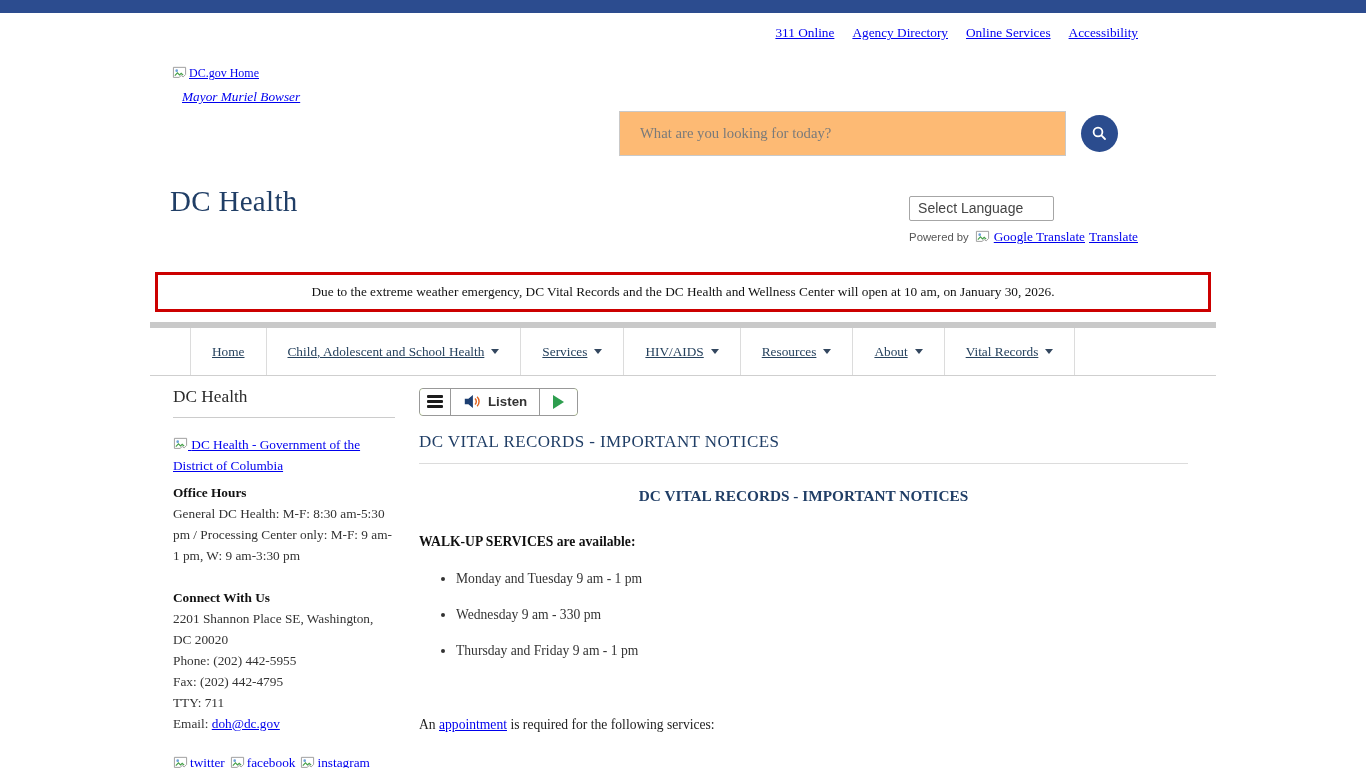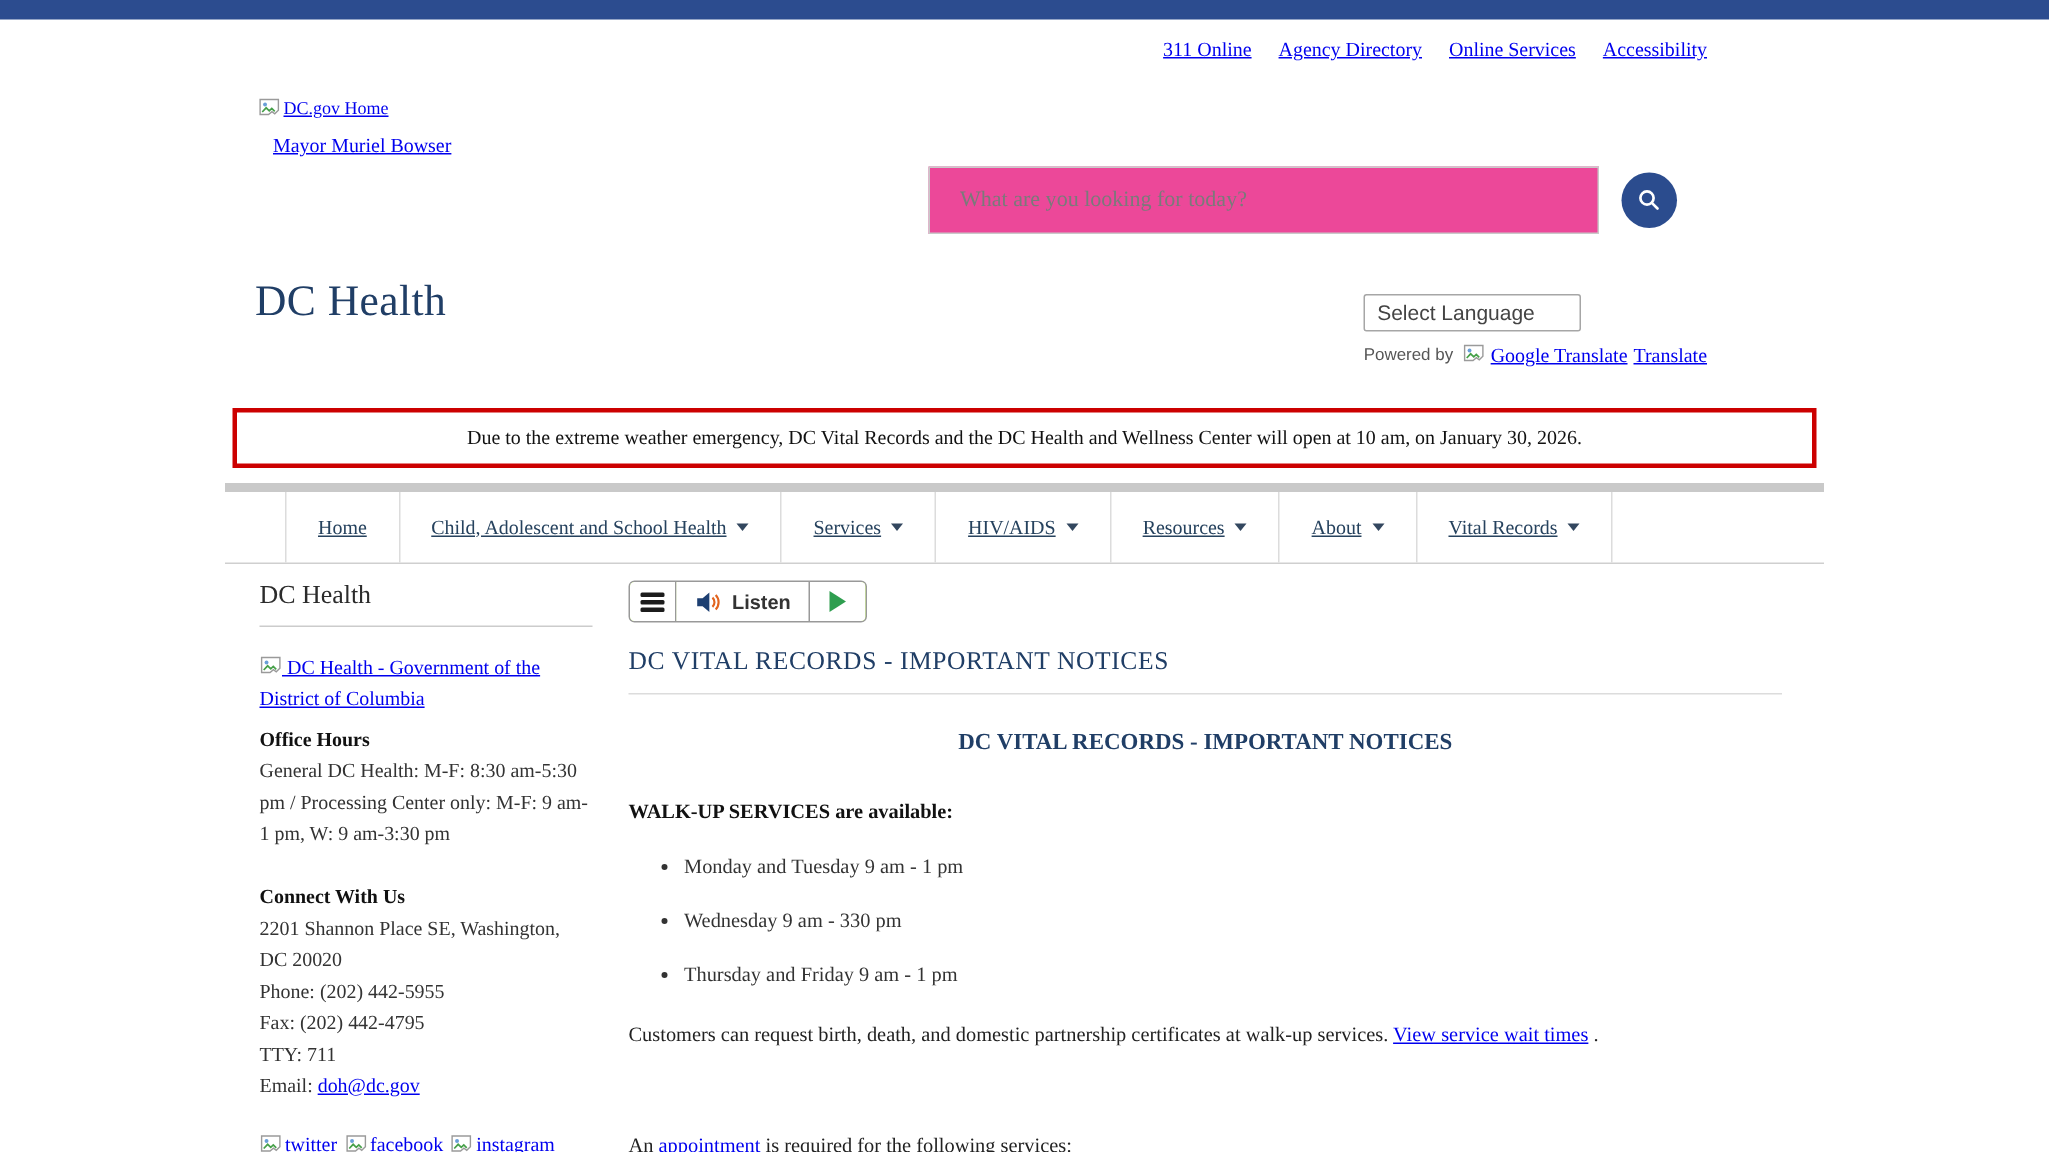--- a/index.html
+++ b/index.html
@@ -18,26 +18,26 @@
 
   
   .header-links {
     display: flex; justify-content: flex-end; gap: 18px;
     padding: 12px 78px 0 0; font-size: 13.3px;
   }
 
   
   .logo-row { margin-top: 23px; padding-left: 22px; }
   .logo-link { font-size: 12px; display: inline-flex; align-items: center; gap: 2px; }
-  .mayor-row { margin-top: 7px; padding-left: 10px; font-size: 13.3px; }
+  .mayor-row { margin-top: 7px; padding-left: 10px; font-size: 13.3px; font-style: italic; }
 
   
   .search-row { display: flex; justify-content: flex-end; align-items: center; margin-top: 6px; padding-right: 98px; }
   .search-input {
-    width: 447px; height: 45px; border: 1px solid #c9c9c9; background: #ec4899;
+    width: 447px; height: 45px; border: 1px solid #c9c9c9; background: #fdba74;
     font-family: "Liberation Serif", serif; font-size: 14.7px; color: #333;
     padding: 0 14px 0 20px; outline: none;
   }
   .search-input::placeholder { color: #7a7a7a; }
   .search-btn {
     width: 37px; height: 37px; border-radius: 50%; background: #2b4c8e; border: none;
     margin-left: 15px; display: flex; align-items: center; justify-content: center; cursor: pointer;
   }
 
   
@@ -289,23 +289,20 @@
       <h2 class="article-title">DC VITAL RECORDS - IMPORTANT NOTICES</h2>
 
       <div class="walkup-heading">WALK-UP SERVICES are available:</div>
 
       <ul class="walkup-list">
           <li>Monday and Tuesday 9 am - 1 pm</li>
           <li>Wednesday 9 am - 330 pm</li>
           <li>Thursday and Friday 9 am - 1 pm</li>
         </ul>
 
-      <p class="customers-p">
-        <span>Customers can request birth, death, and domestic partnership certificates at walk-up services. </span><a>View service wait times</a><span> .</span>
-      </p>
 
       <p class="appointment-p">
         <span>An </span><a>appointment</a><span> is required for the following services:</span>
       </p>
 
     </main>
   </div>
 </div>
 
 </body></html>

